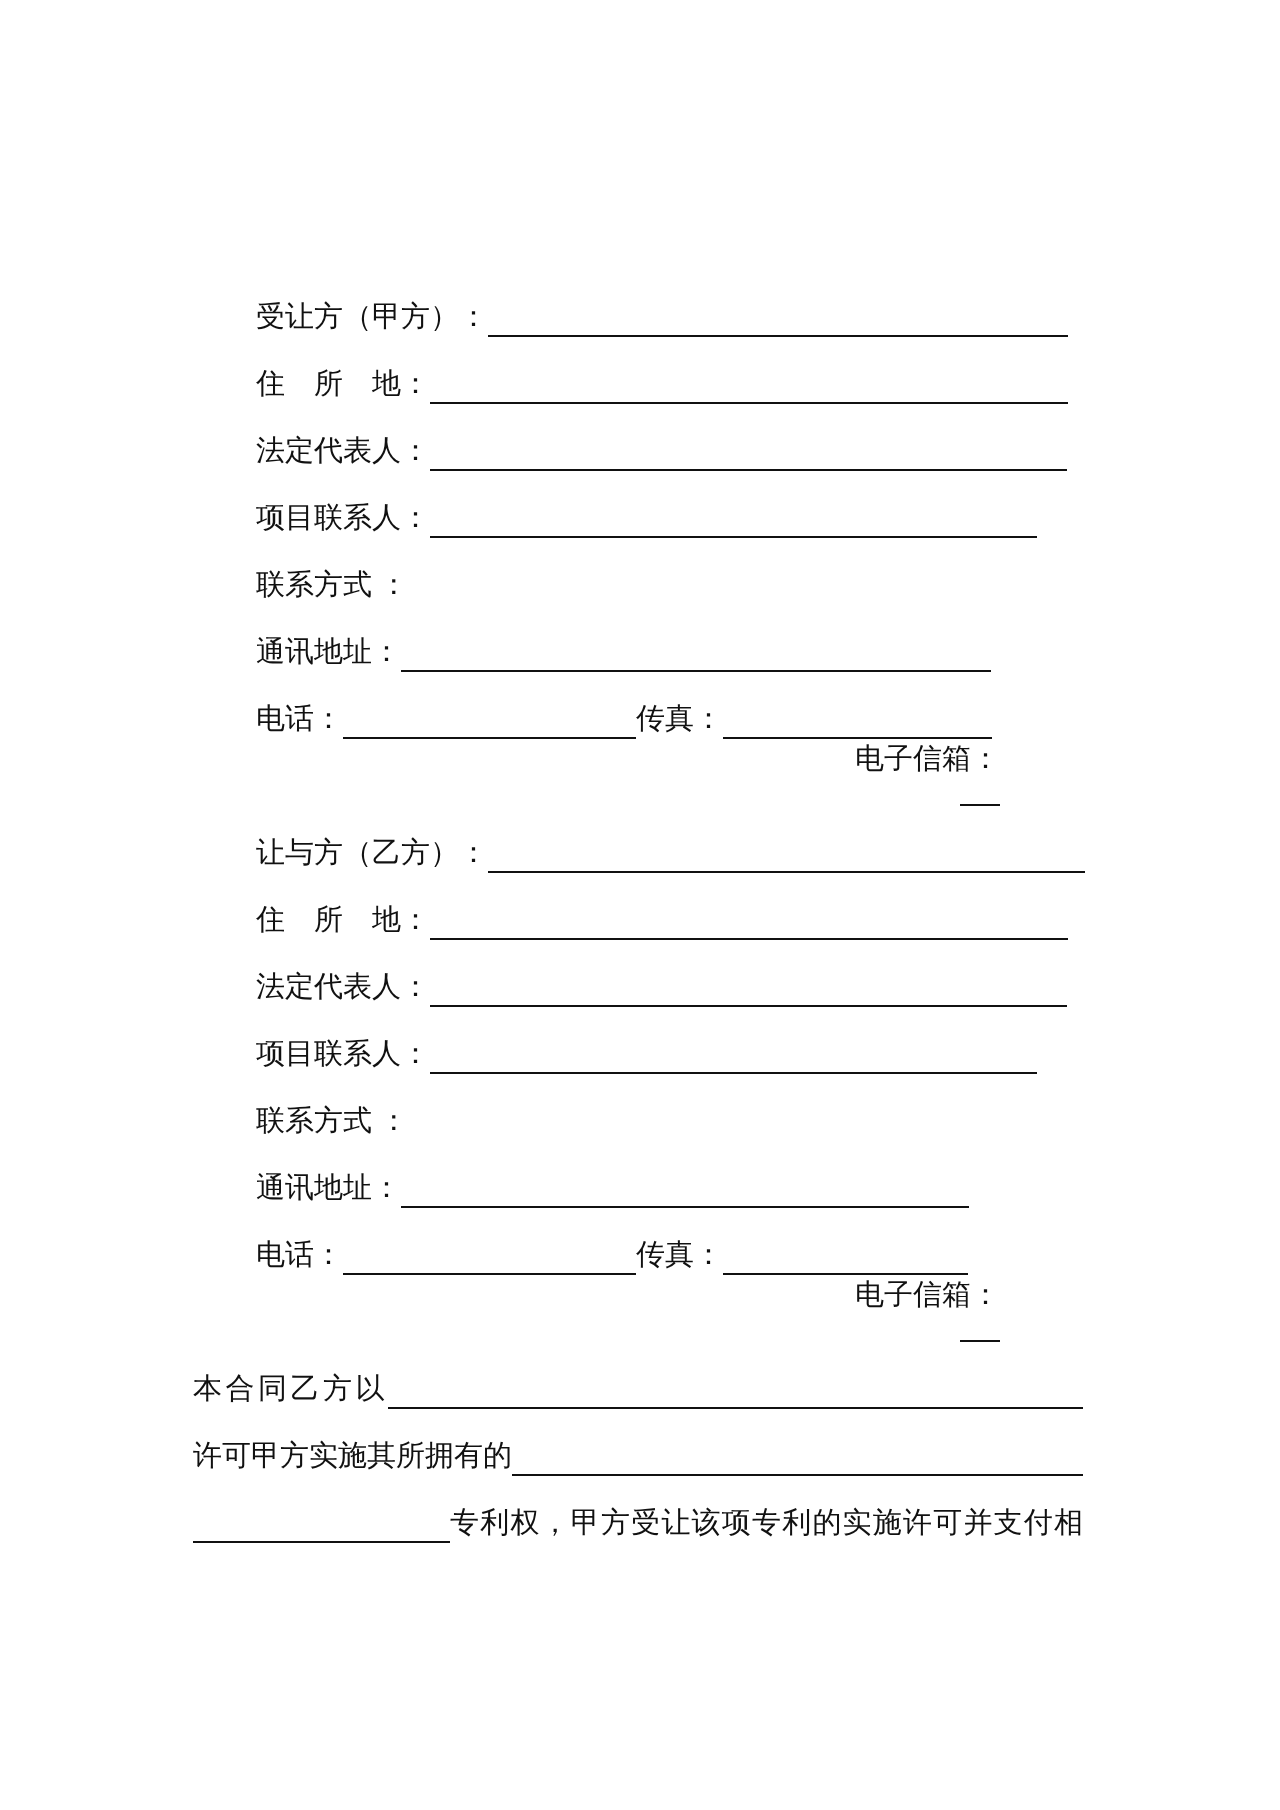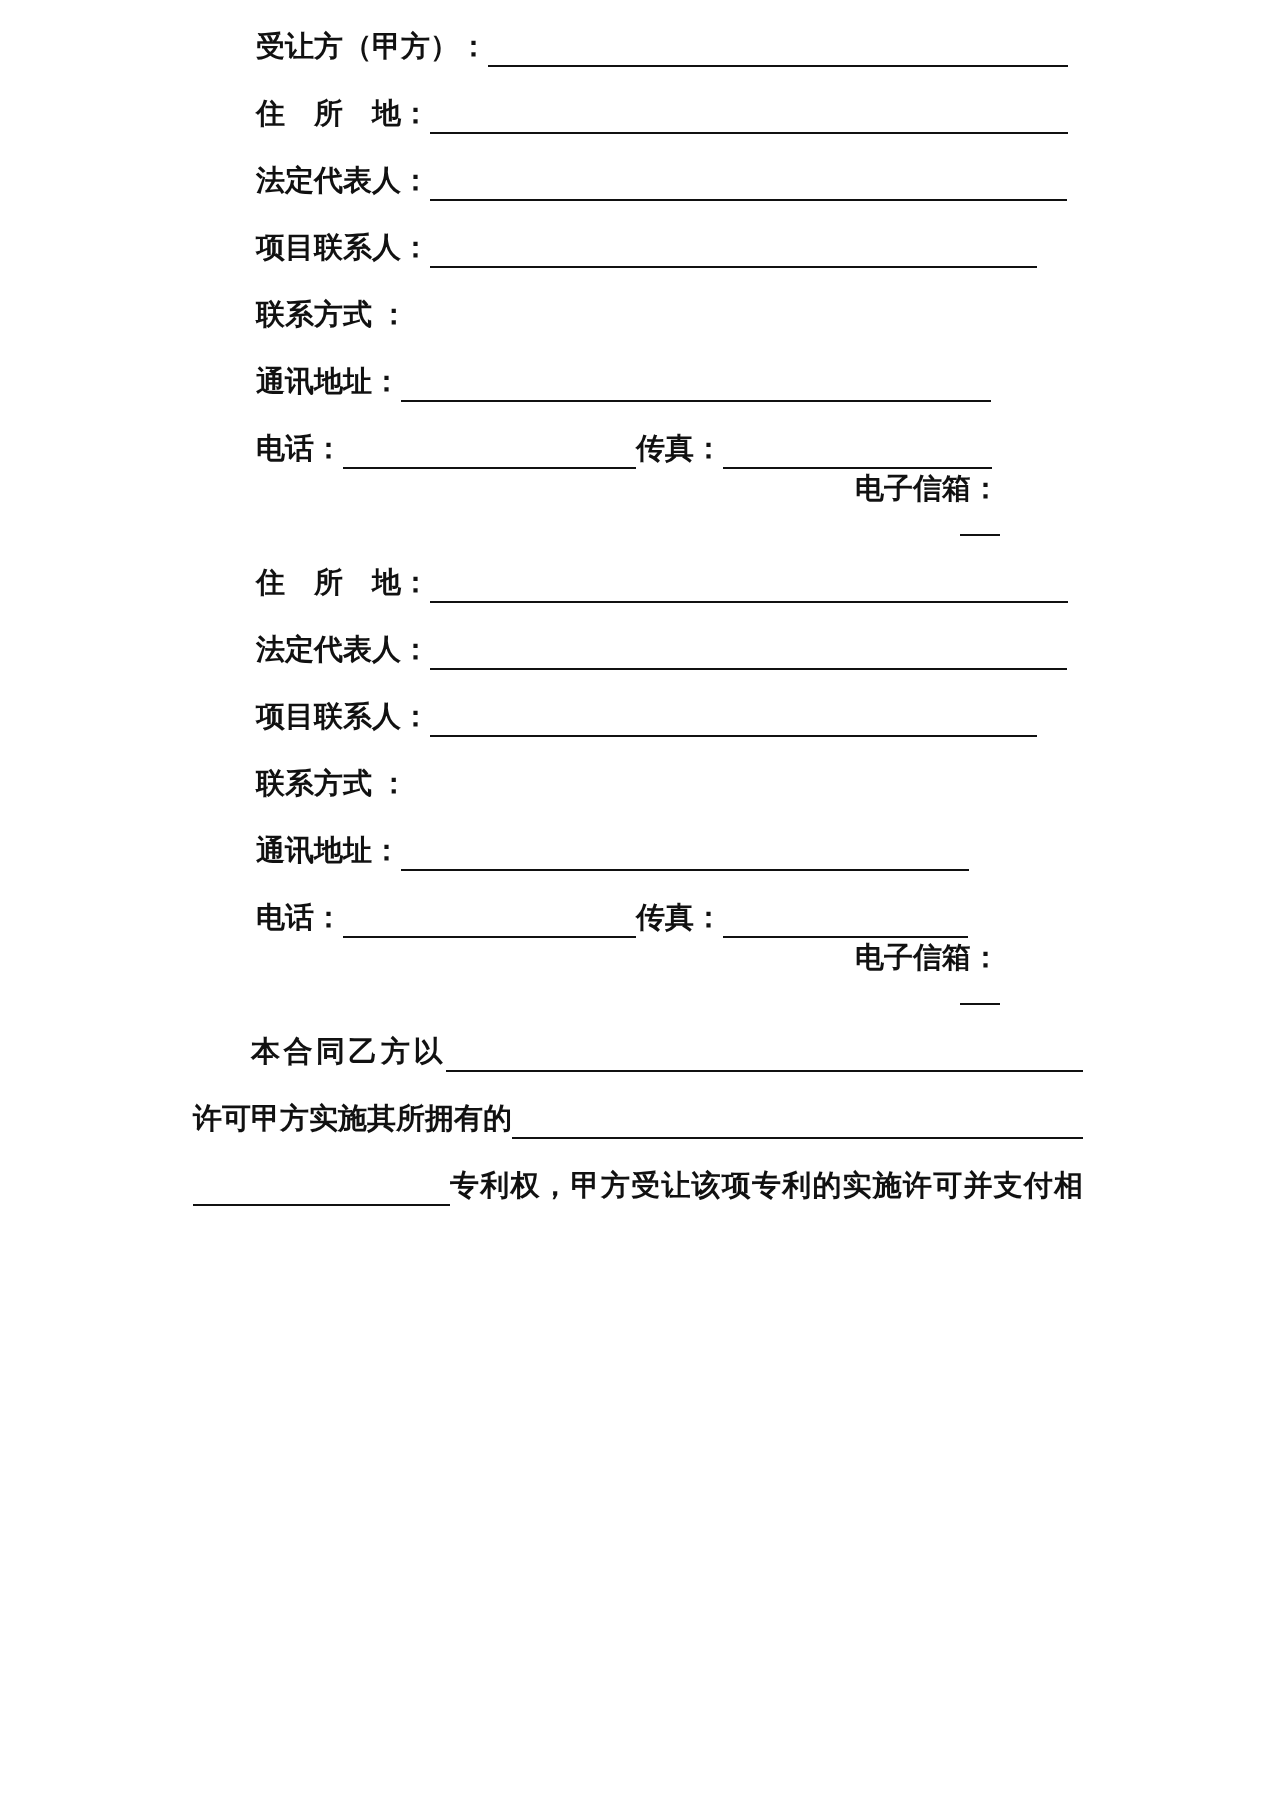--- a/index.html
+++ b/index.html
@@ -6,21 +6,21 @@
   .page{
     position:relative;
     width:1280px;
     height:1810px;
     background:#ffffff;
     color:#111;
     font-family:"Liberation Serif","DejaVu Serif",serif;
     font-size:29px;
     overflow:hidden;
   }
-  .content{font-weight:bold;}
+  .content{padding-top:270px;}
   
   .row{
     display:flex;
     align-items:flex-end;
     height:67px;
     margin-left:256px;
     white-space:nowrap;
   }
   .lbl{flex:none;}
   .blank{
@@ -44,21 +44,21 @@
   .r-email{width:744px;flex-direction:column;}
   
   .p-line{
     display:flex;
     align-items:flex-end;
     height:67px;
     margin-left:193px;
     width:890px;
     white-space:nowrap;
   }
-  .p-indent{margin-left:58px;}
+  .p-indent{}
   .ls-wide{letter-spacing:3.5px;}
   .ls-mid{letter-spacing:1.2px;}
   .ls-tight{letter-spacing:0.7px;}
   .p-blank-fixed{flex:0 0 257px;}
 </style>
 </head>
 <body>
 
 <div class="page">
   <div class="content">
@@ -97,20 +97,24 @@
       <span class="blank blank-fixed"></span>
       <span class="lbl fax-lbl">传真：</span>
       <span class="blank"></span>
     </div>
 
     <div class="row r-email">
       <span class="lbl">电子信箱：</span>
       <span class="blank"></span>
     </div>
 
+    <div class="row r-name-b">
+      <span class="lbl">让与方（乙方）：</span>
+      <span class="blank"></span>
+    </div>
 
     <div class="row r-addr">
       <span class="lbl">住　所　地：</span>
       <span class="blank"></span>
     </div>
 
     <div class="row r-legal">
       <span class="lbl">法定代表人：</span>
       <span class="blank"></span>
     </div>

